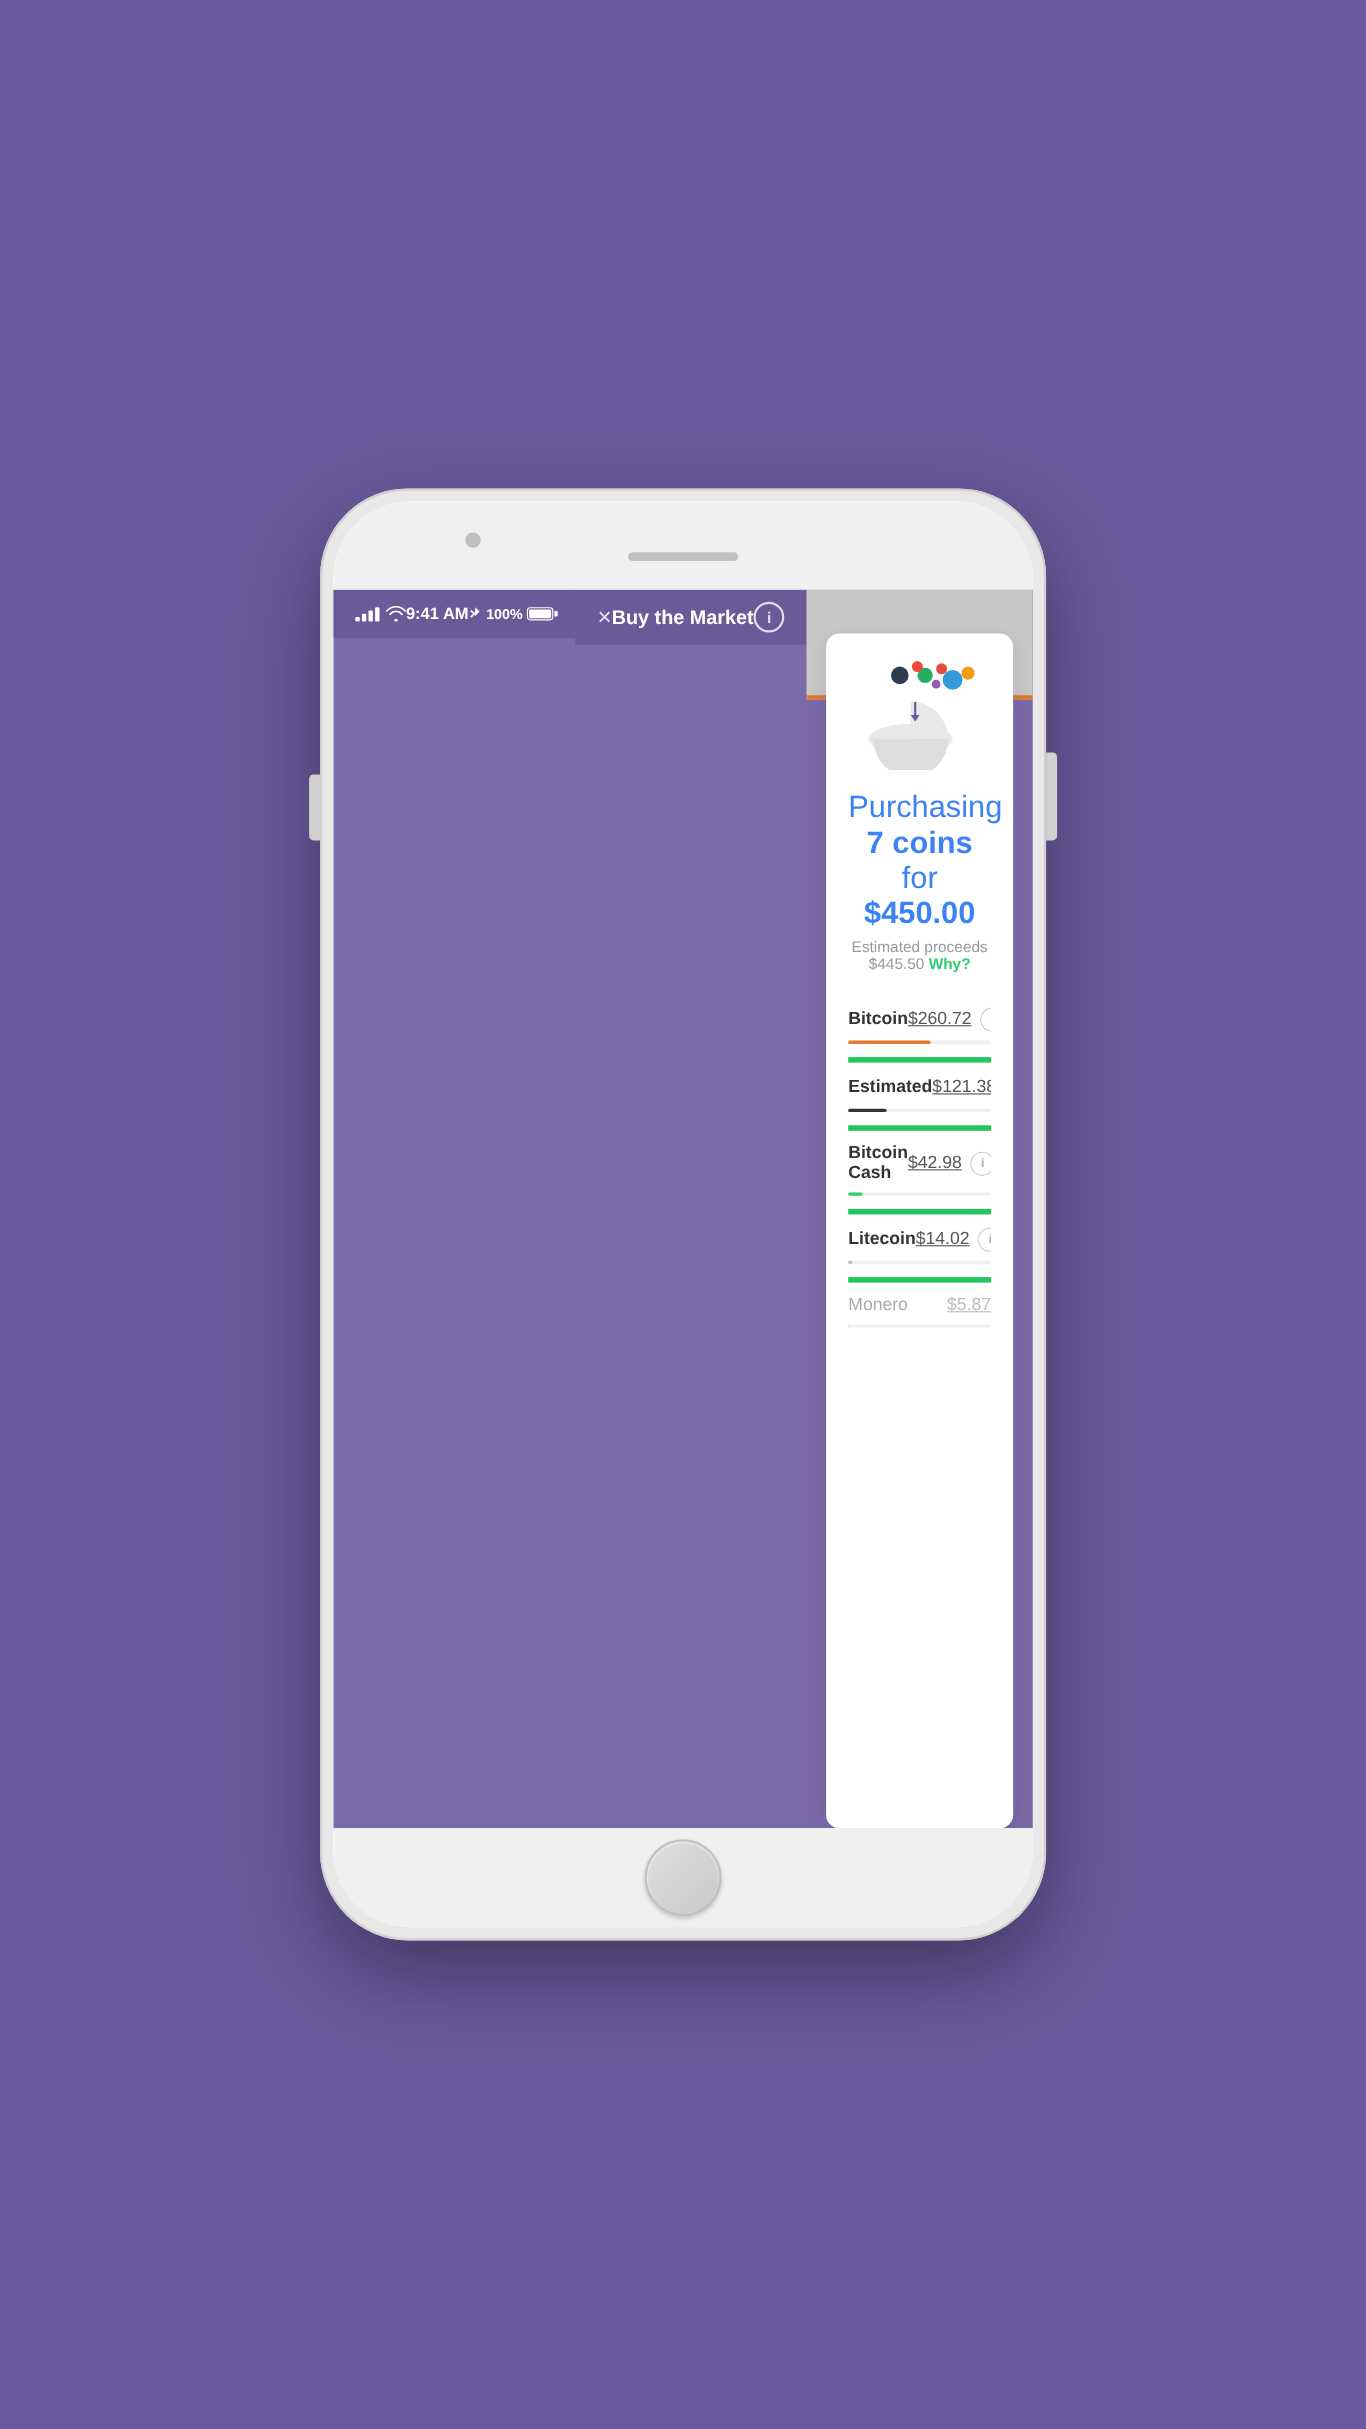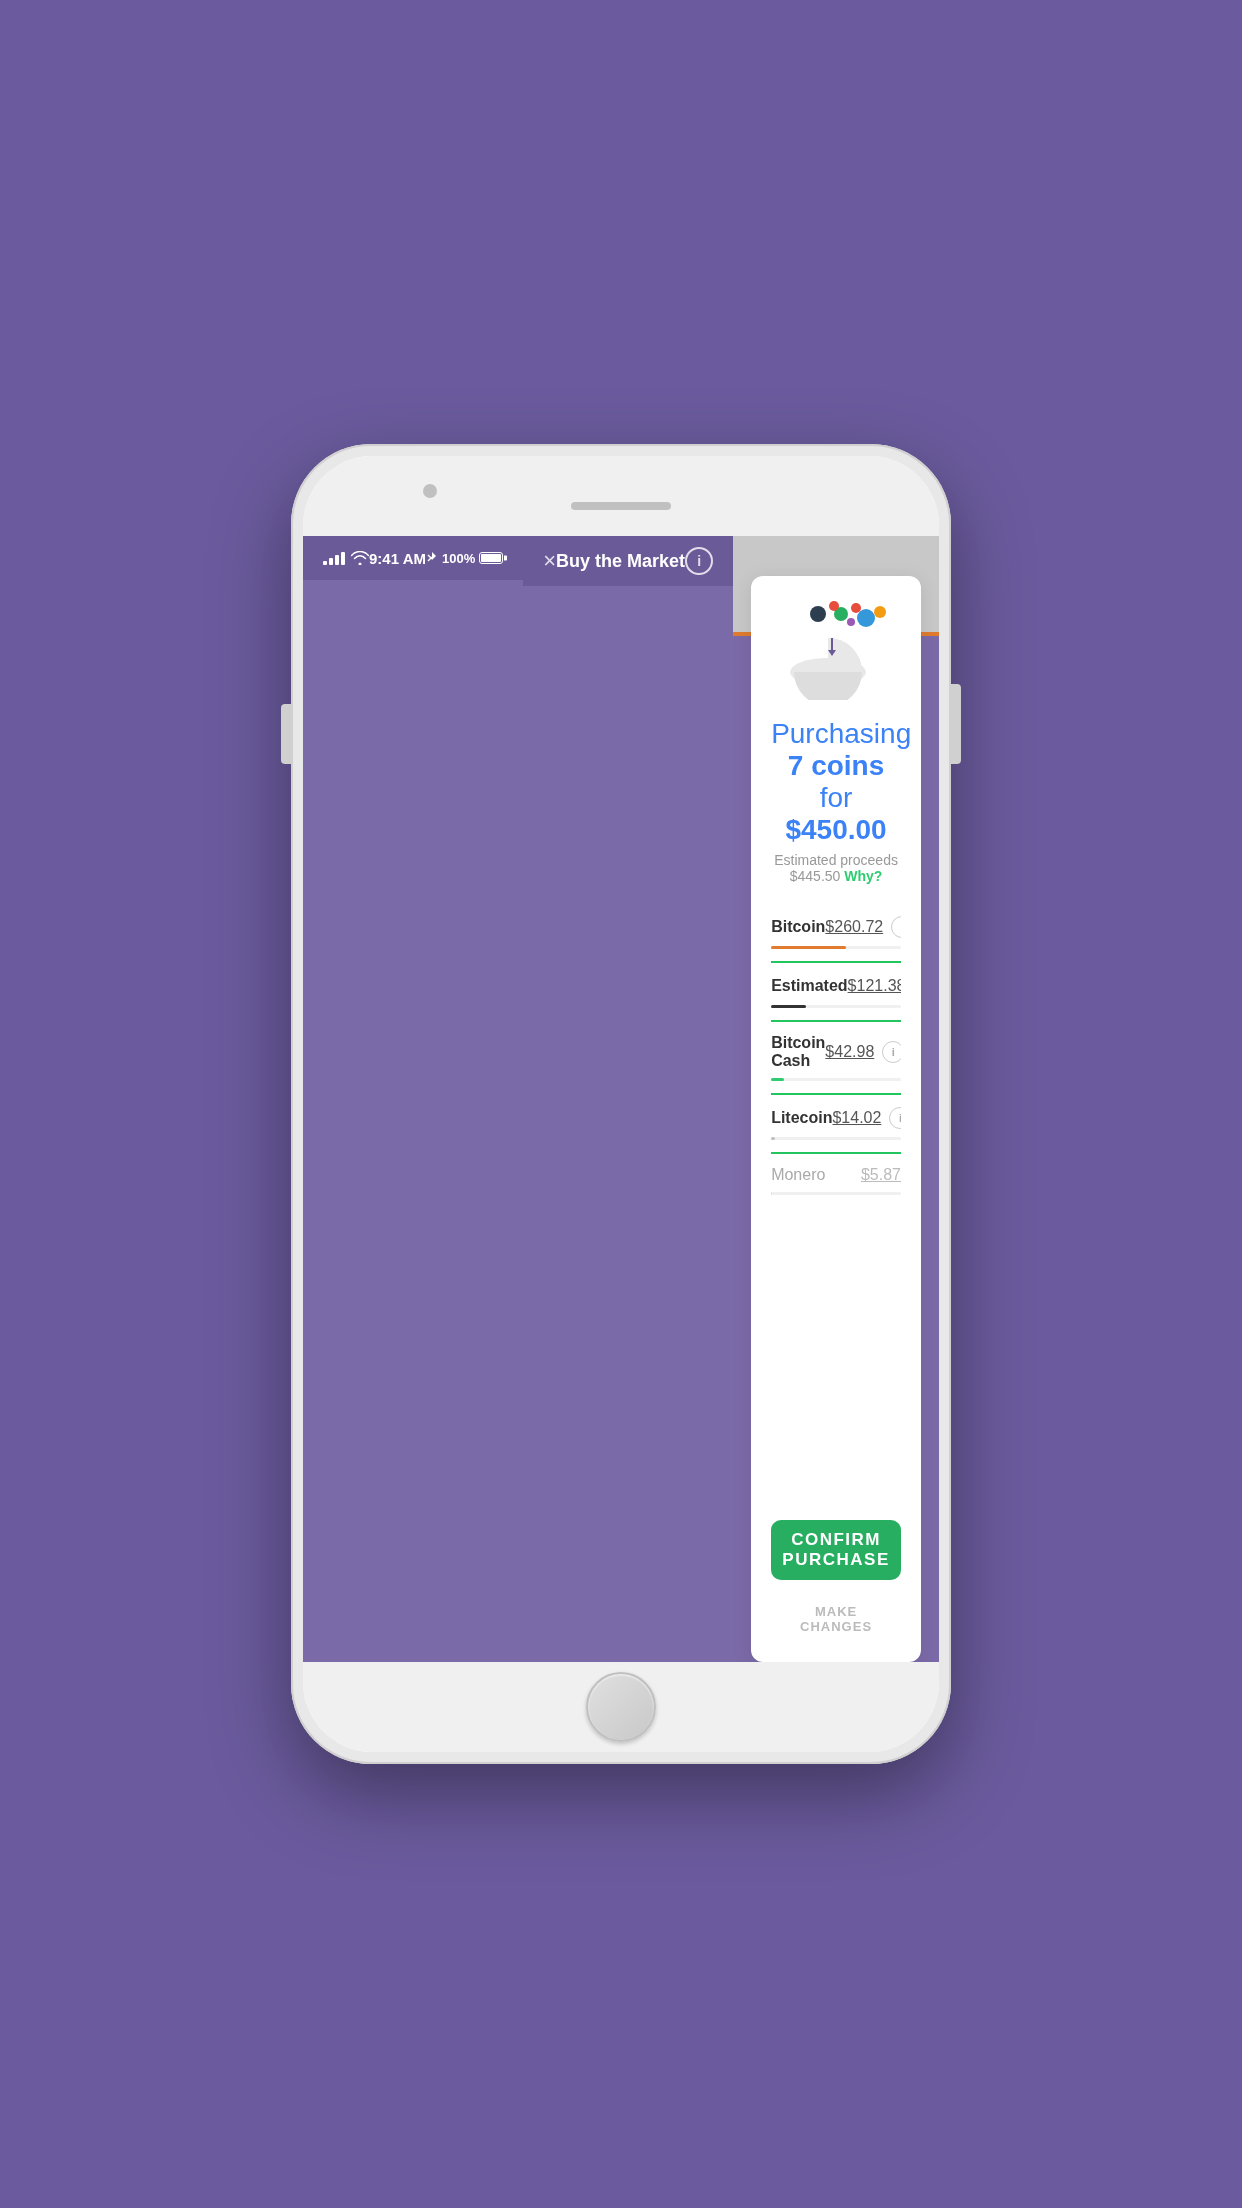--- a/index.html
+++ b/index.html
@@ -259,21 +259,21 @@
       font-weight: 600;
     }
 
     
     .coin-list {
       flex: 1;
       overflow: hidden;
     }
     .coin-item {
       padding: 12px 0;
-      border-bottom: 2px solid #22c55e;
+      border-bottom: 5px solid #22c55e;
       position: relative;
     }
     .coin-item:last-child {
       border-bottom: none;
     }
     .coin-row {
       display: flex;
       justify-content: space-between;
       align-items: center;
       margin-bottom: 8px;
@@ -521,24 +521,20 @@
           <span class="coin-amount muted">$5.87</span>
 
         </div>
       </div>
       <div class="coin-bar-track">
         <div class="coin-bar-fill" style="width:1%;background:#e0e0e0"></div>
       </div>
     </div>
             </div>
 
-          <div class="buttons-area">
-            <button class="confirm-btn">CONFIRM PURCHASE</button>
-            <button class="make-changes-btn">MAKE CHANGES</button>
-          </div>
         </div>
       </div>
     </div>
 
     <div class="phone-bottom">
       <div class="home-button"></div>
     </div>
   </div>
 </div>
 

